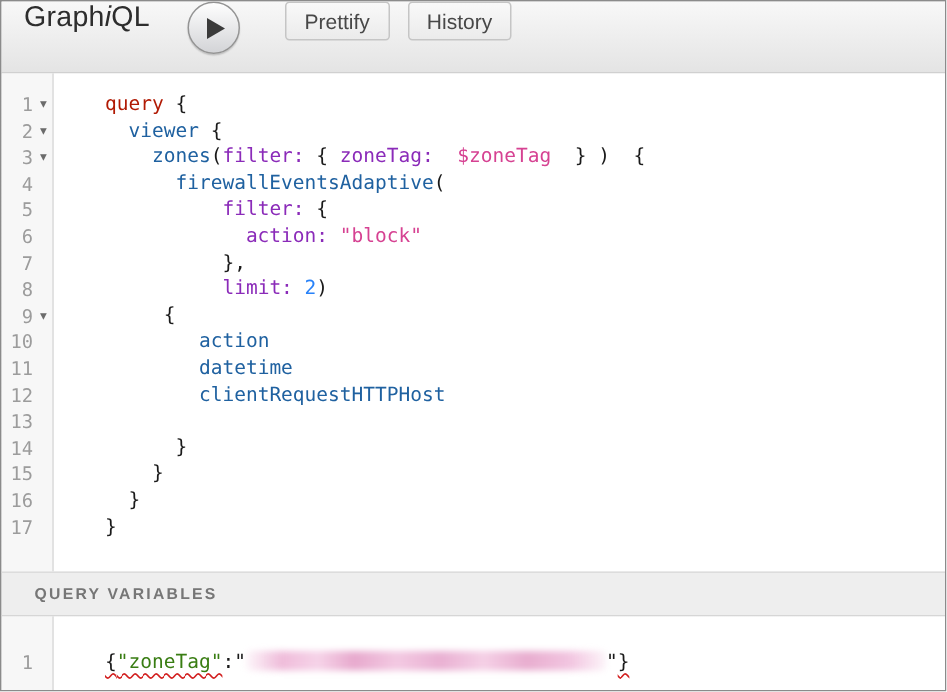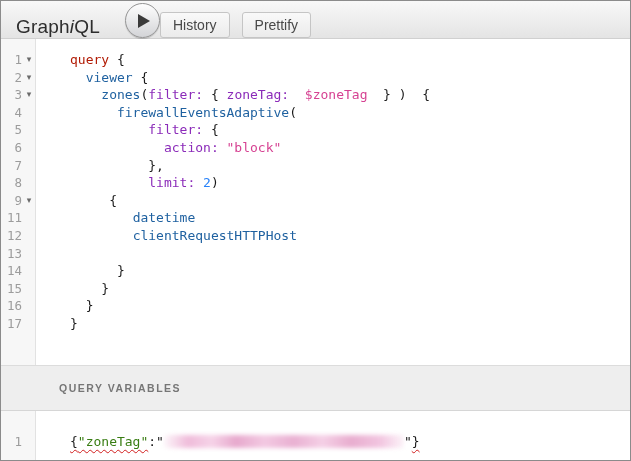--- a/index.html
+++ b/index.html
@@ -8,22 +8,22 @@
 
   .gq-window {
     width:631px; height:461px;
     border:1px solid #8b8b8b;
     display:flex; flex-direction:column;
     background:#fff; overflow:hidden;
   }
 
   
   .topbar {
-    height:38px; flex:none;
-    display:flex; align-items:flex-end;
+    height:48px; flex:none;
+    display:flex; align-items:flex-start;
     background:linear-gradient(#f8f8f8, #e4e4e4);
     border-bottom:1px solid #d0d0d0;
   }
   .logo {
     margin-left:15px;
     font-size:19px; color:#2d2d2d; letter-spacing:0.2px;
   }
   .logo em { font-style:italic; }
   .exec-btn {
     margin-left:25px;
@@ -90,47 +90,47 @@
     border-radius:3px;
     background:linear-gradient(90deg,
       rgba(243,201,226,0.15) 0%, #efbcda 10%, #f6d3e8 20%, #e7a9cd 30%,
       #f3c9e2 42%, #e9b0d2 54%, #f5d0e6 66%, #e8adcf 78%, #f2c5e0 90%,
       rgba(243,201,226,0.2) 100%);
     filter:blur(2px);
   }
 
   
   .vars-title {
-    height:46px; flex:none;
+    height:30px; flex:none;
     display:flex; align-items:center;
     background:#eeeeee;
     border-top:1px solid #dcdcdc;
     border-bottom:1px solid #d6d6d6;
-    padding-left:58px;
+    padding-left:22px;
     cursor:row-resize;
   }
   .vars-title span {
     font-size:10.5px; font-weight:bold; color:#767676;
     letter-spacing:1.5px; text-transform:uppercase;
   }
 </style>
 </head>
 <body>
 
 <div class="gq-window">
 
   <div class="topbar">
     <div class="logo"><span>Graph</span><em>i</em><span>QL</span></div>
 
     <div class="exec-btn">
       <div class="play-tri"></div>
     </div>
 
+    <button class="tb-btn first">Prettify</button>
     <button class="tb-btn">History</button>
-    <button class="tb-btn first">Prettify</button>
   </div>
 
   <div class="query-pane pane-bg">
     <div id="query-lines">
         <div class="cm-line">
           <div class="gut">
             <span class="lnum">1</span>
             <span class="fold">▾</span>
           </div>
           <pre class="codeln"><span style="color: rgb(177, 26, 4);">query</span><span style="color: rgb(26, 26, 26);"> {</span></pre>
@@ -183,20 +183,27 @@
             <span class="fold"></span>
           </div>
           <pre class="codeln"><span style="color: rgb(26, 26, 26);">          </span><span style="color: rgb(139, 43, 185);">limit:</span><span style="color: rgb(26, 26, 26);"> </span><span style="color: rgb(40, 130, 249);">2</span><span style="color: rgb(26, 26, 26);">)</span></pre>
         </div>
         <div class="cm-line">
           <div class="gut">
             <span class="lnum">9</span>
             <span class="fold">▾</span>
           </div>
           <pre class="codeln"><span style="color: rgb(26, 26, 26);">     {</span></pre>
+        </div>
+        <div class="cm-line">
+          <div class="gut">
+            <span class="lnum">10</span>
+            <span class="fold"></span>
+          </div>
+          <pre class="codeln"><span style="color: rgb(26, 26, 26);">        </span><span style="color: rgb(31, 97, 160);">action</span></pre>
         </div>
         <div class="cm-line">
           <div class="gut">
             <span class="lnum">11</span>
             <span class="fold"></span>
           </div>
           <pre class="codeln"><span style="color: rgb(26, 26, 26);">        </span><span style="color: rgb(31, 97, 160);">datetime</span></pre>
         </div>
         <div class="cm-line">
           <div class="gut">

